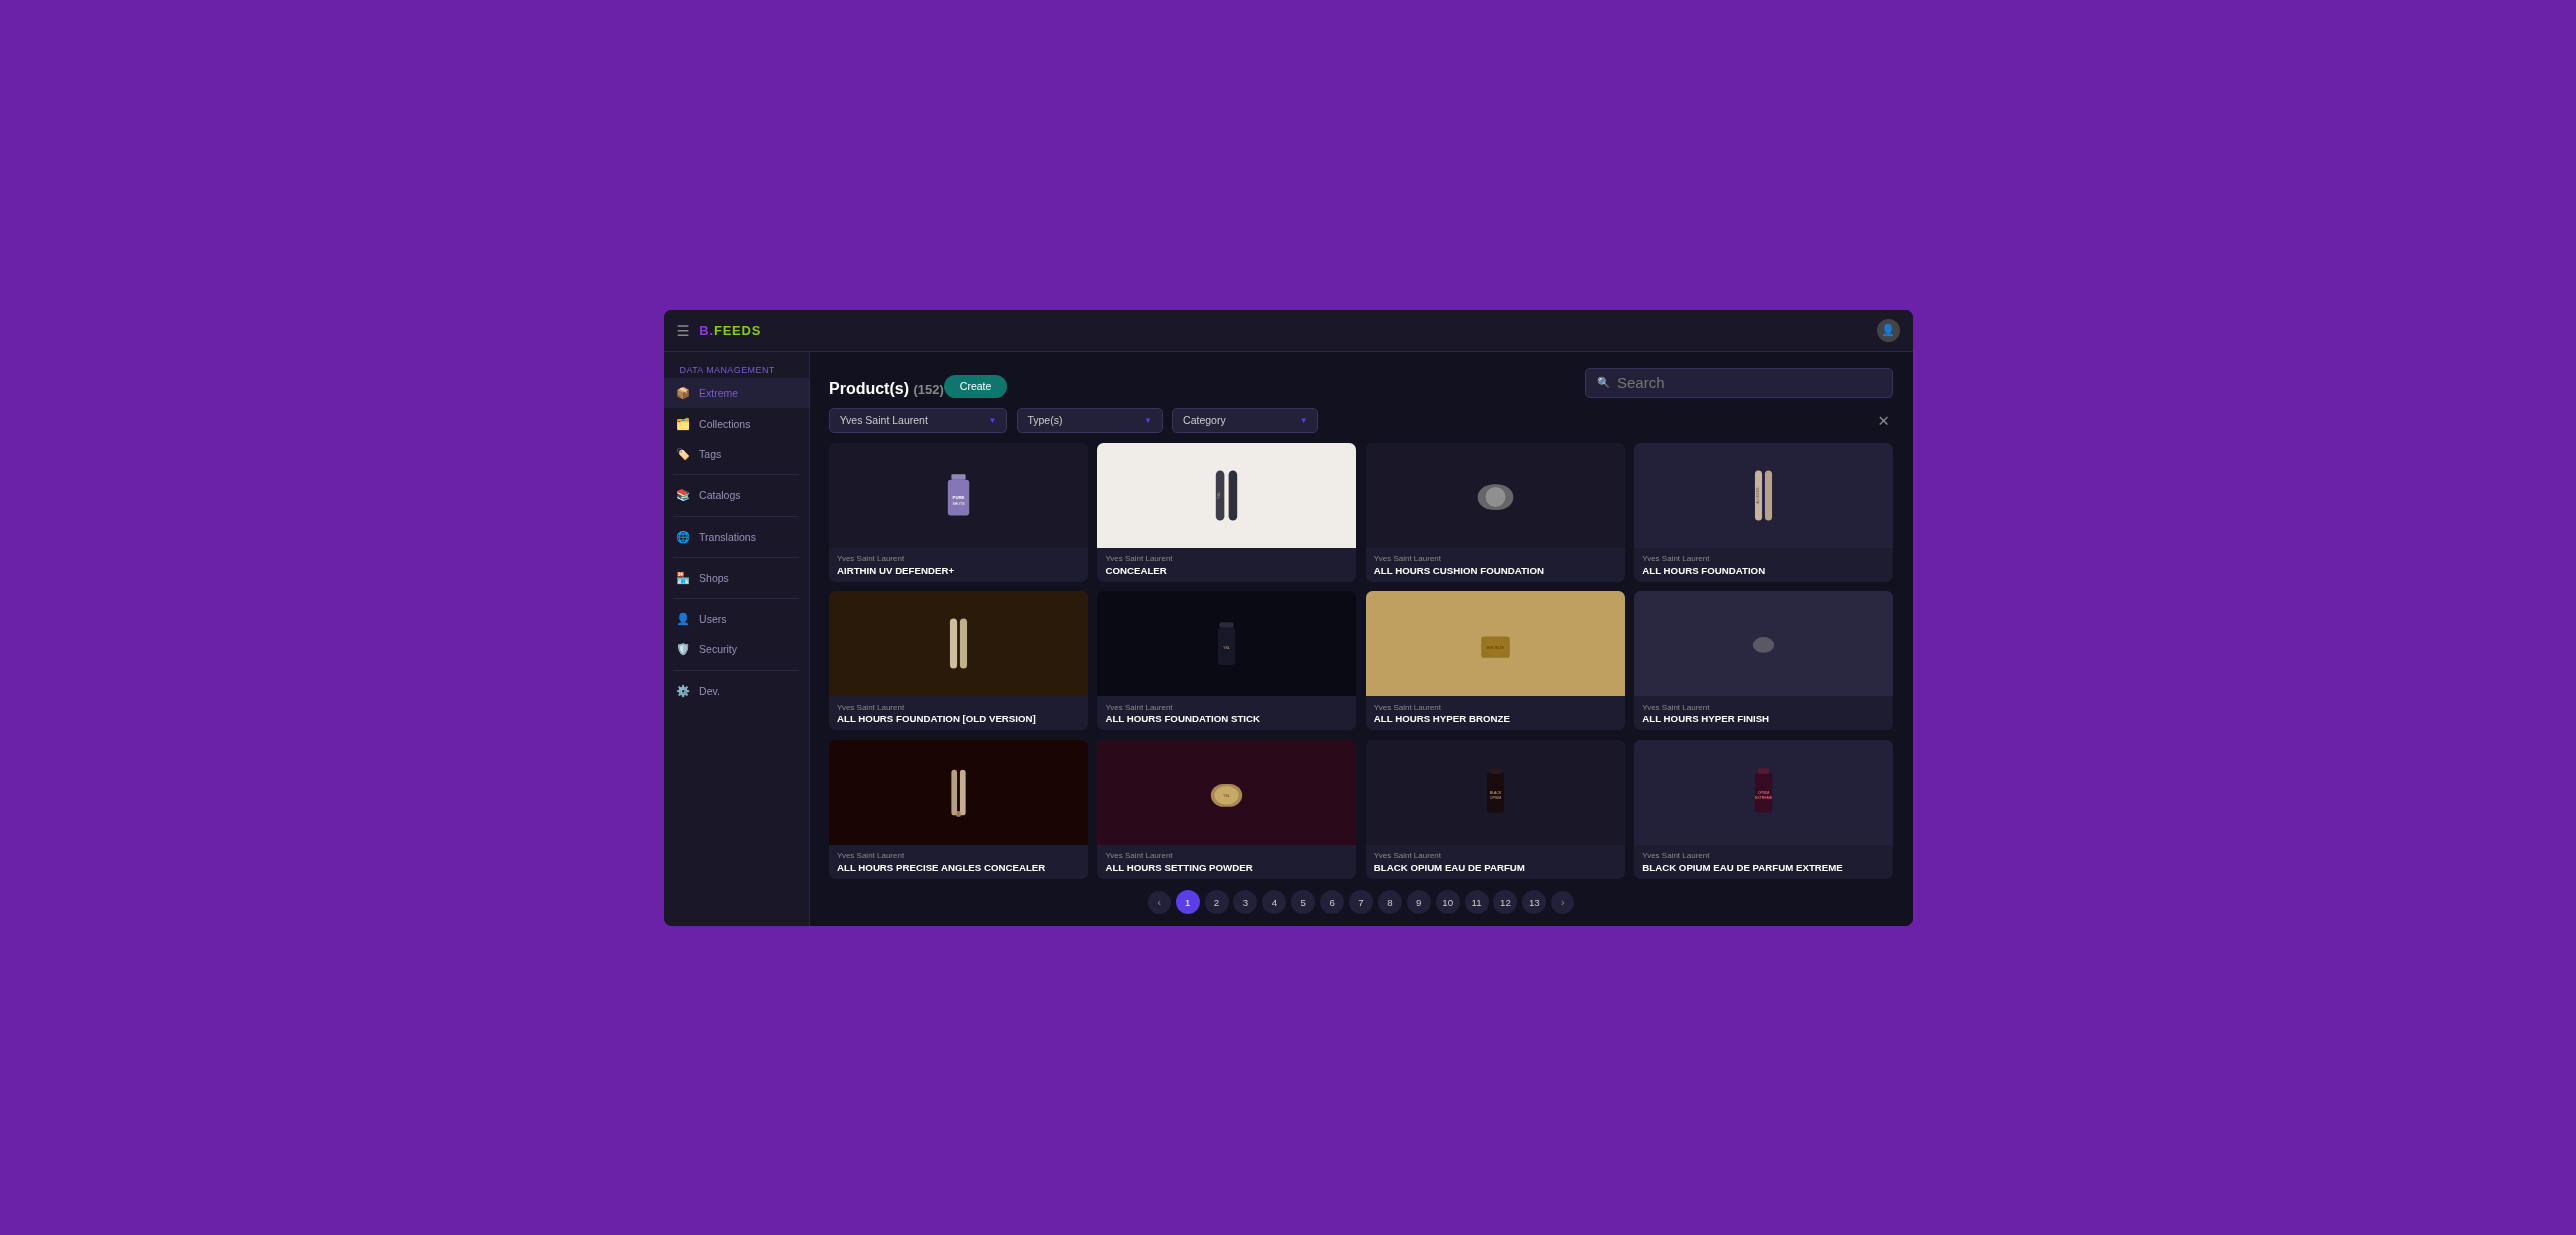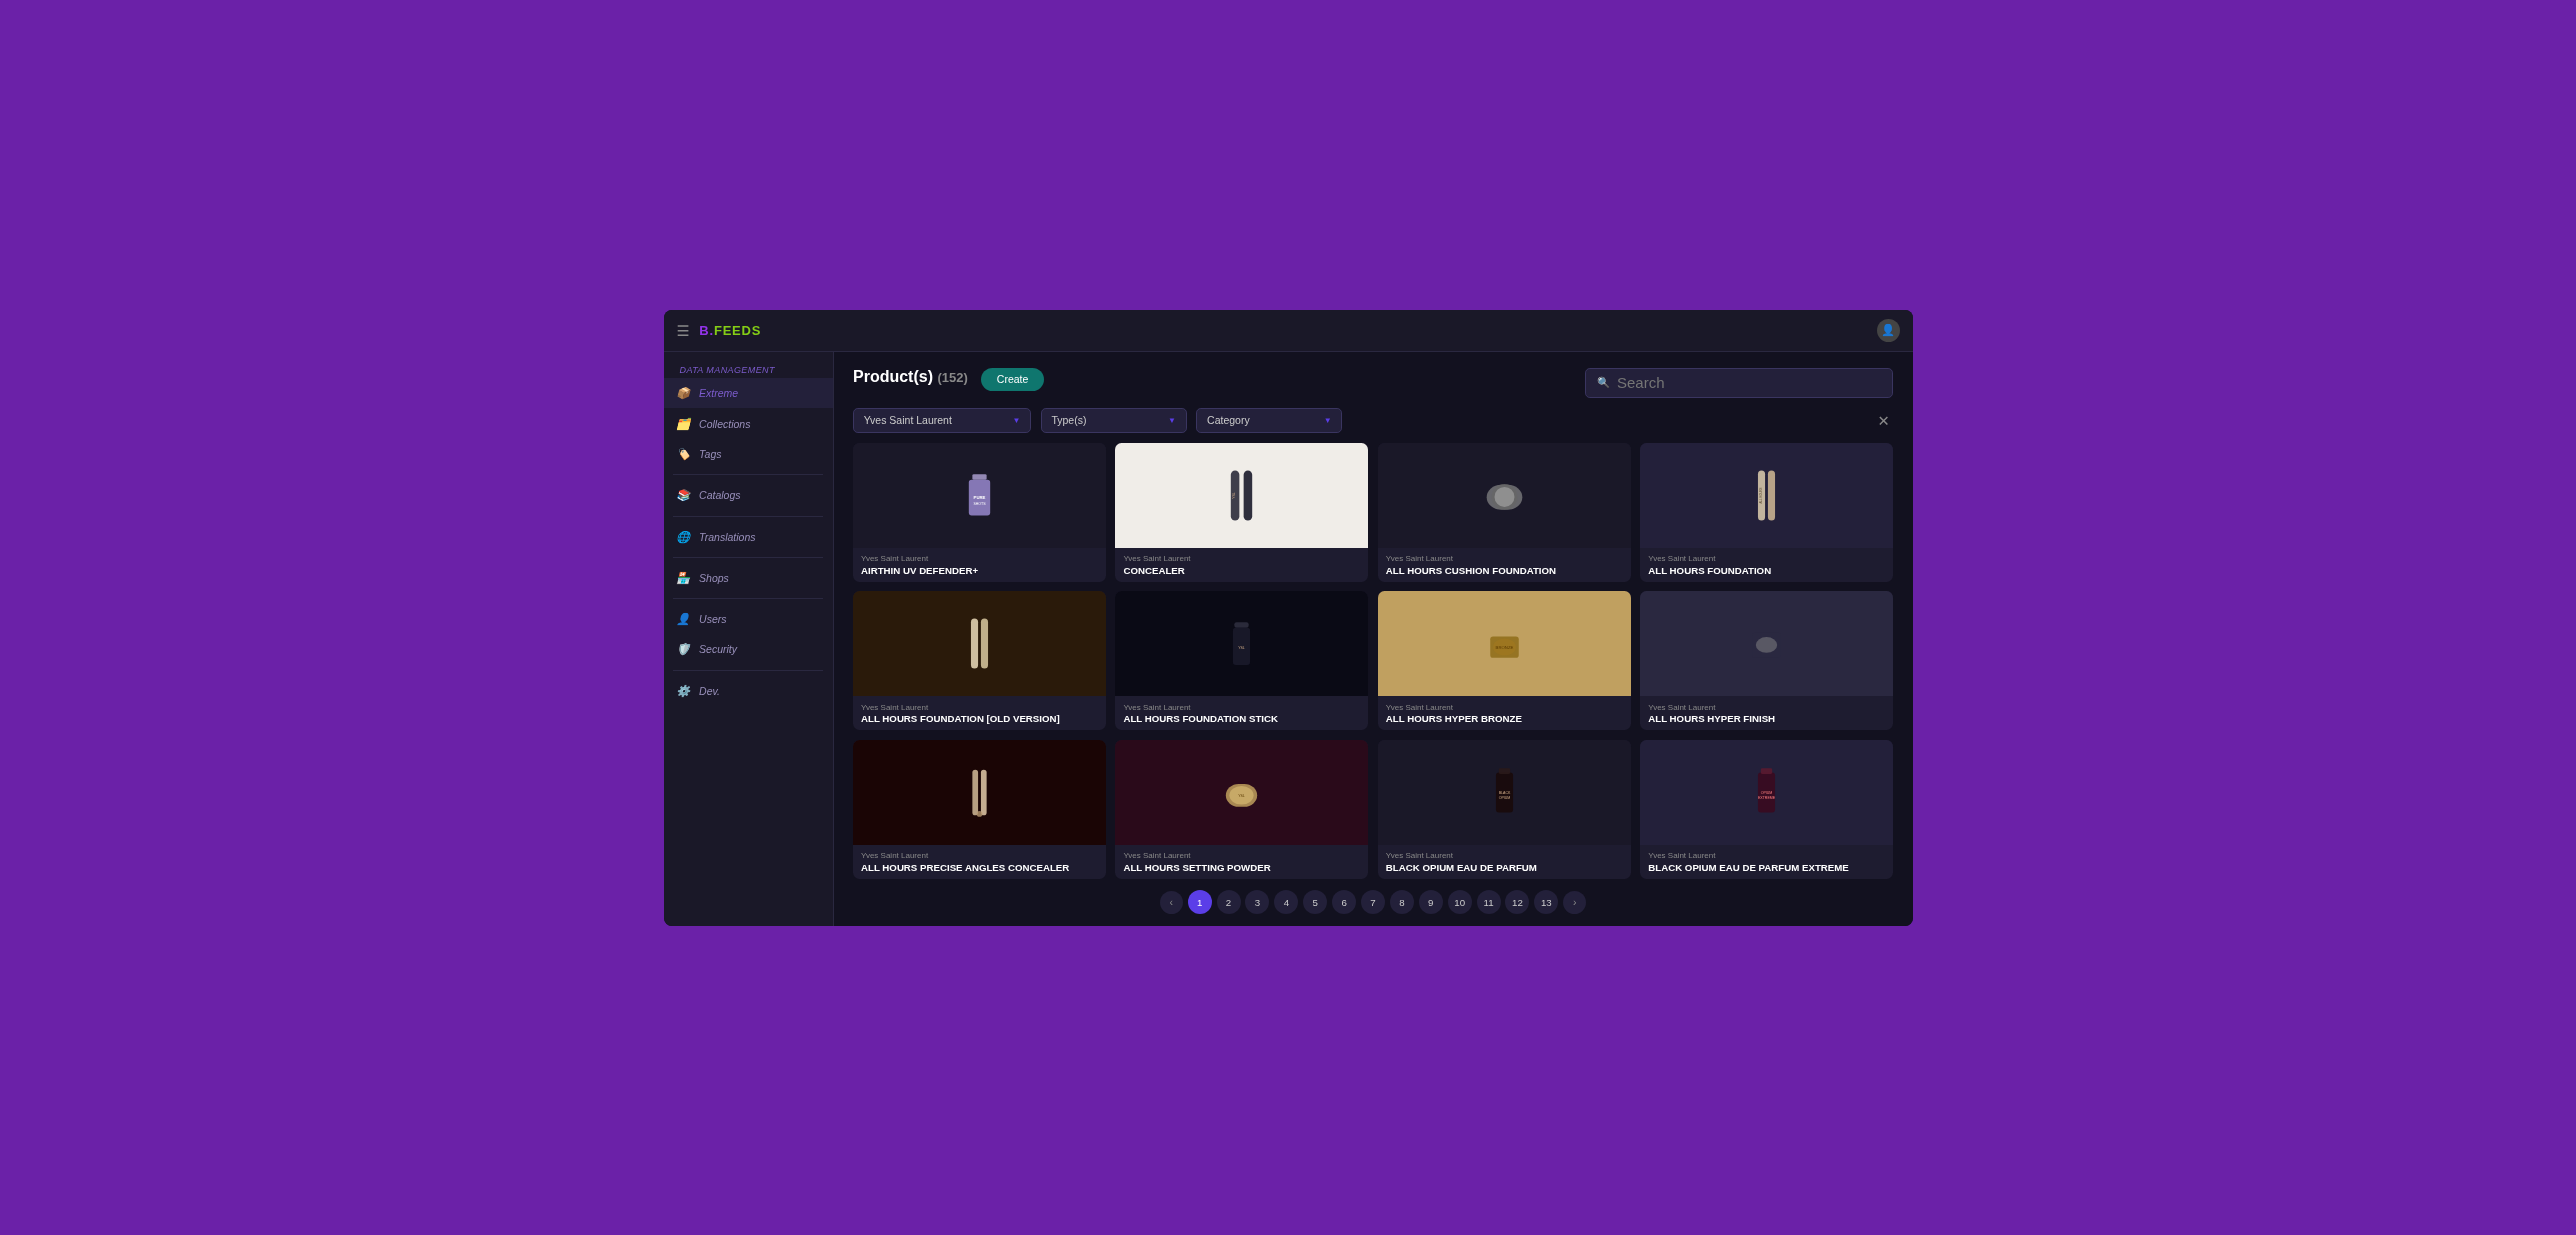--- a/index.html
+++ b/index.html
@@ -53,28 +53,27 @@
       color: #ccc; font-size: 11.4px;
     }
     
     .main-layout {
       display: flex;
       flex: 1;
       overflow: hidden;
     }
     
     .sidebar {
-      width: 170px;
+      width: 146px;
       background: #1a1828;
       border-right: 0.8px solid #2a2840;
       display: flex;
       flex-direction: column;
       flex-shrink: 0;
       padding: 6.5px 0;
-      font-style: italic;
     }
     .sidebar-section-label {
       color: #7c5ccc;
       font-size: 9px;
       padding: 6.5px 13px 3.2px 16px;
       text-transform: uppercase;
       letter-spacing: 0.4px;
     }
     .sidebar-item {
       display: flex;
@@ -107,23 +106,22 @@
     .content {
       flex: 1;
       background: #12111f;
       display: flex;
       flex-direction: column;
       overflow: hidden;
     }
     
     .page-header {
       display: flex;
-      align-items: flex-start;
+      align-items: flex-end;
       padding: 16px 19.5px 9.7px 19.5px;
-      gap: 13px;
     }
     .page-title {
       color: #fff;
       font-size: 16px;
       font-weight: 600;
     }
     .page-count {
       color: #888;
       font-size: 13px;
     }

